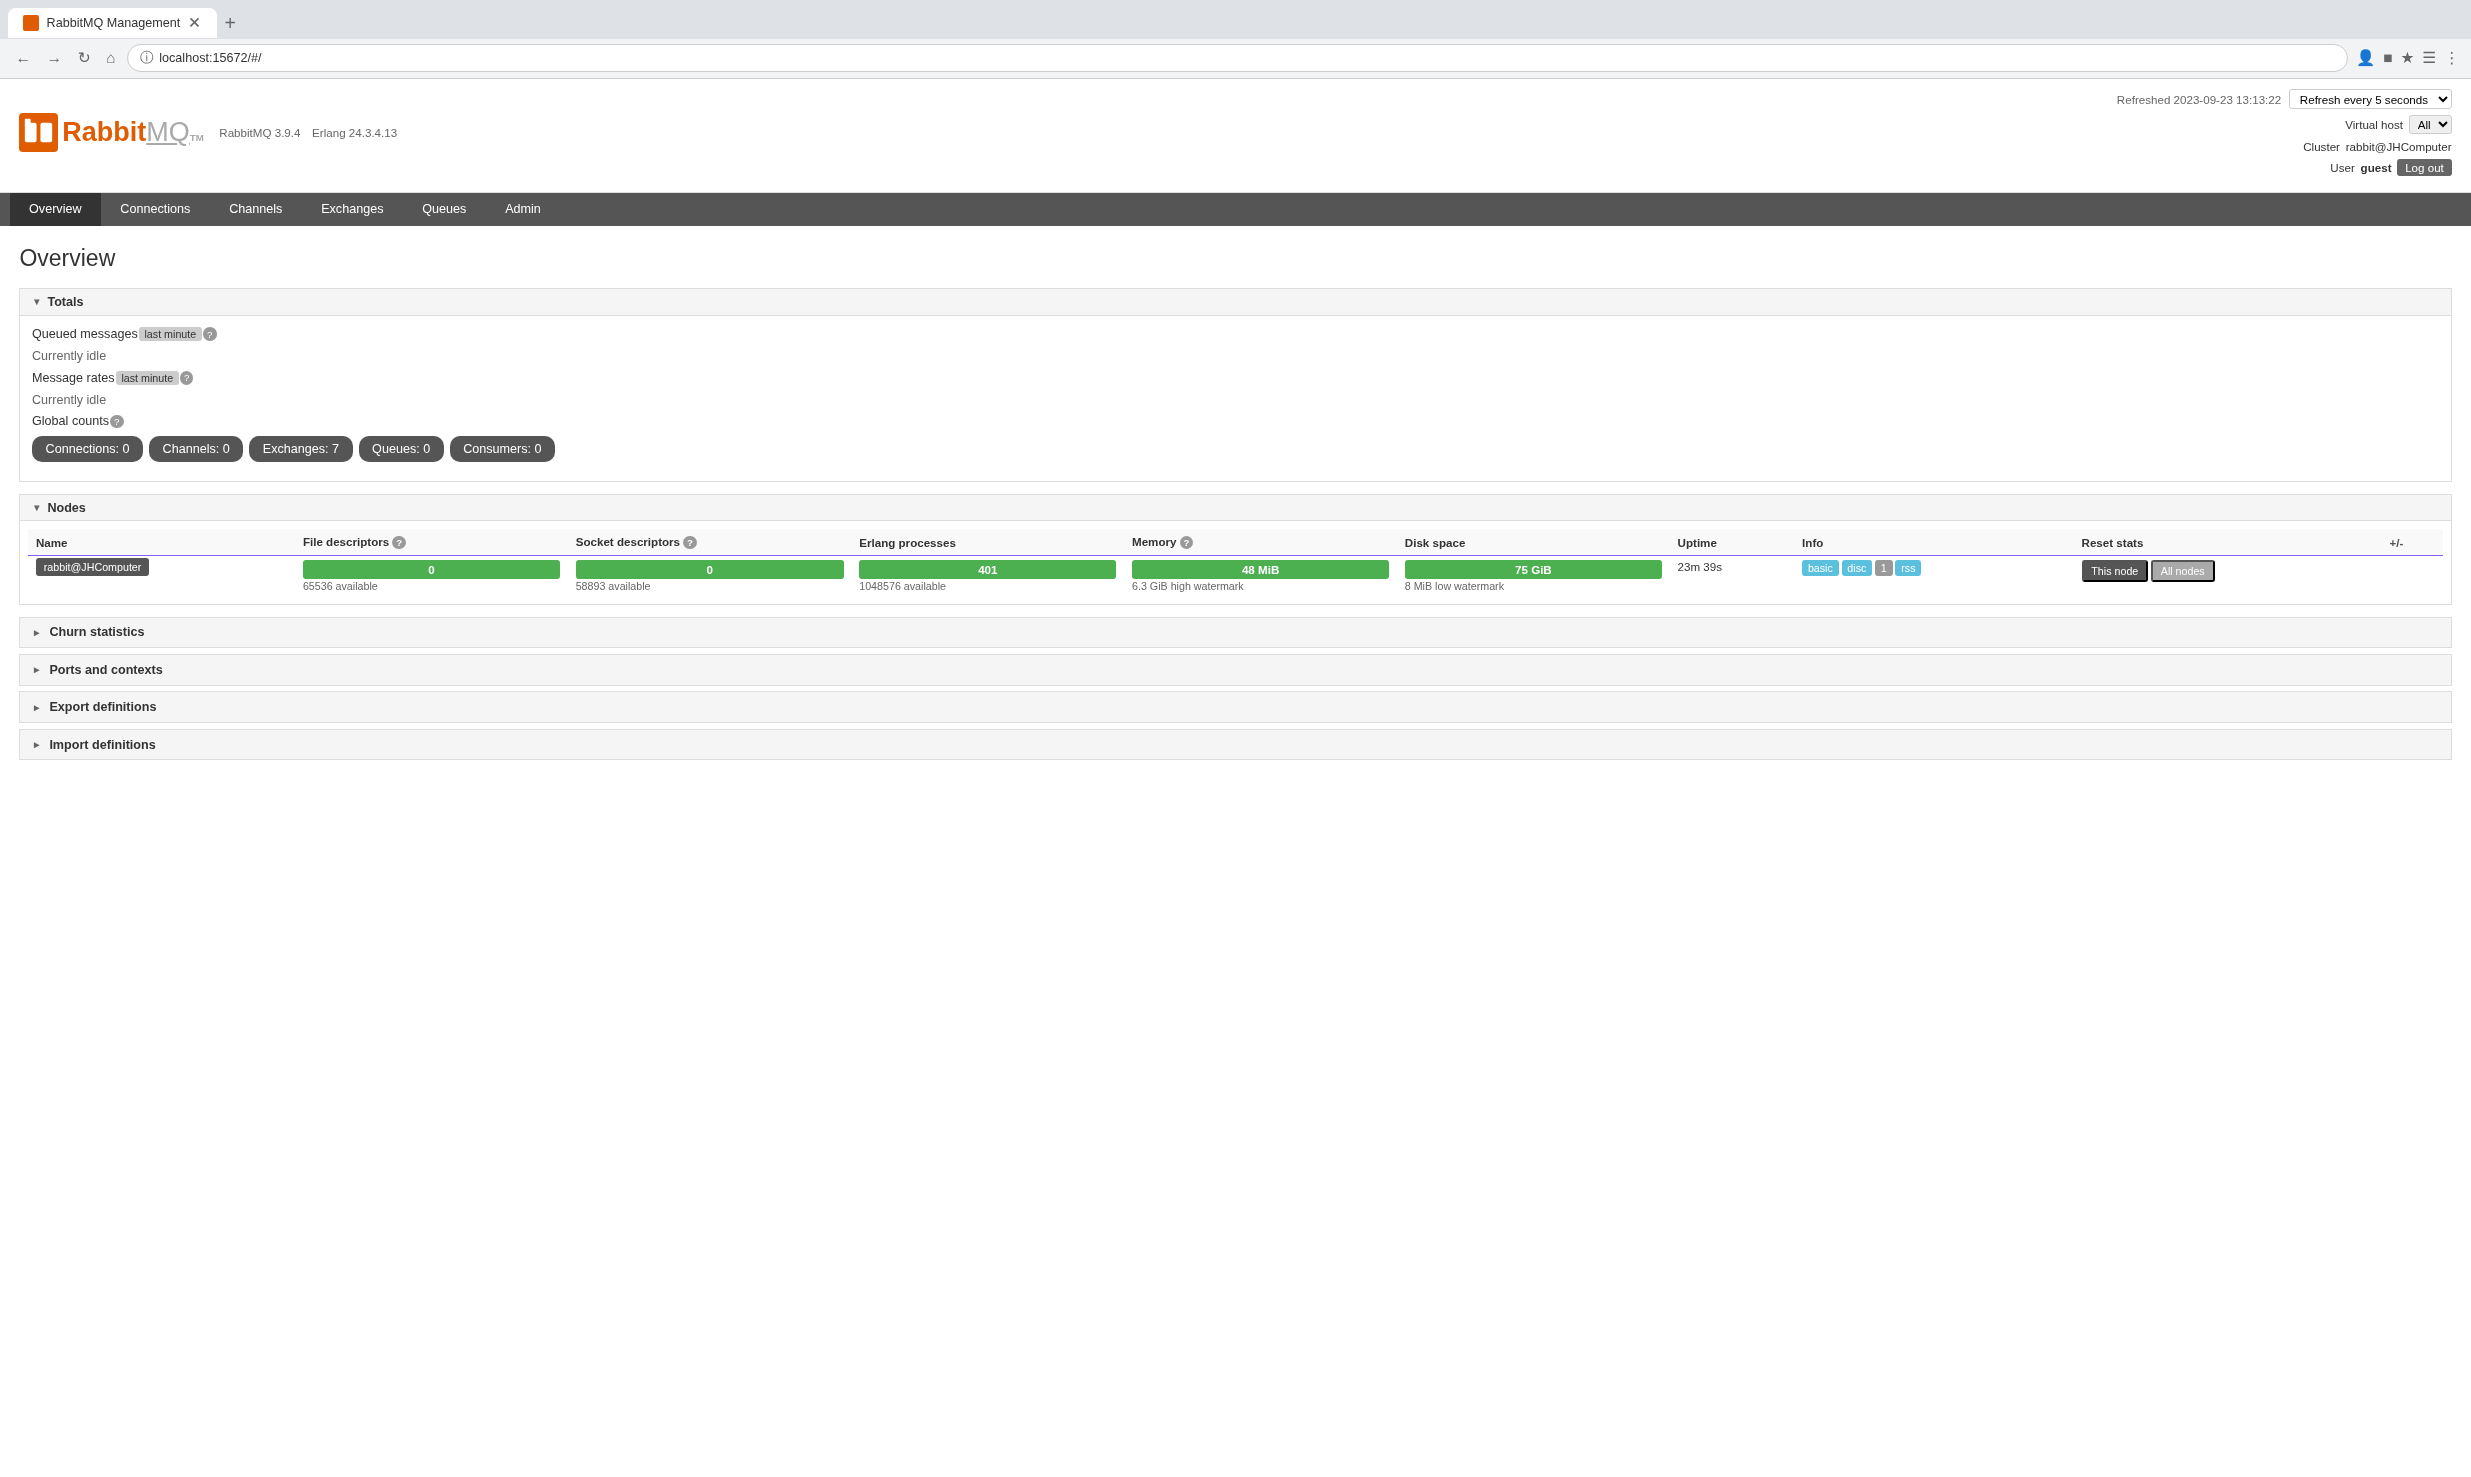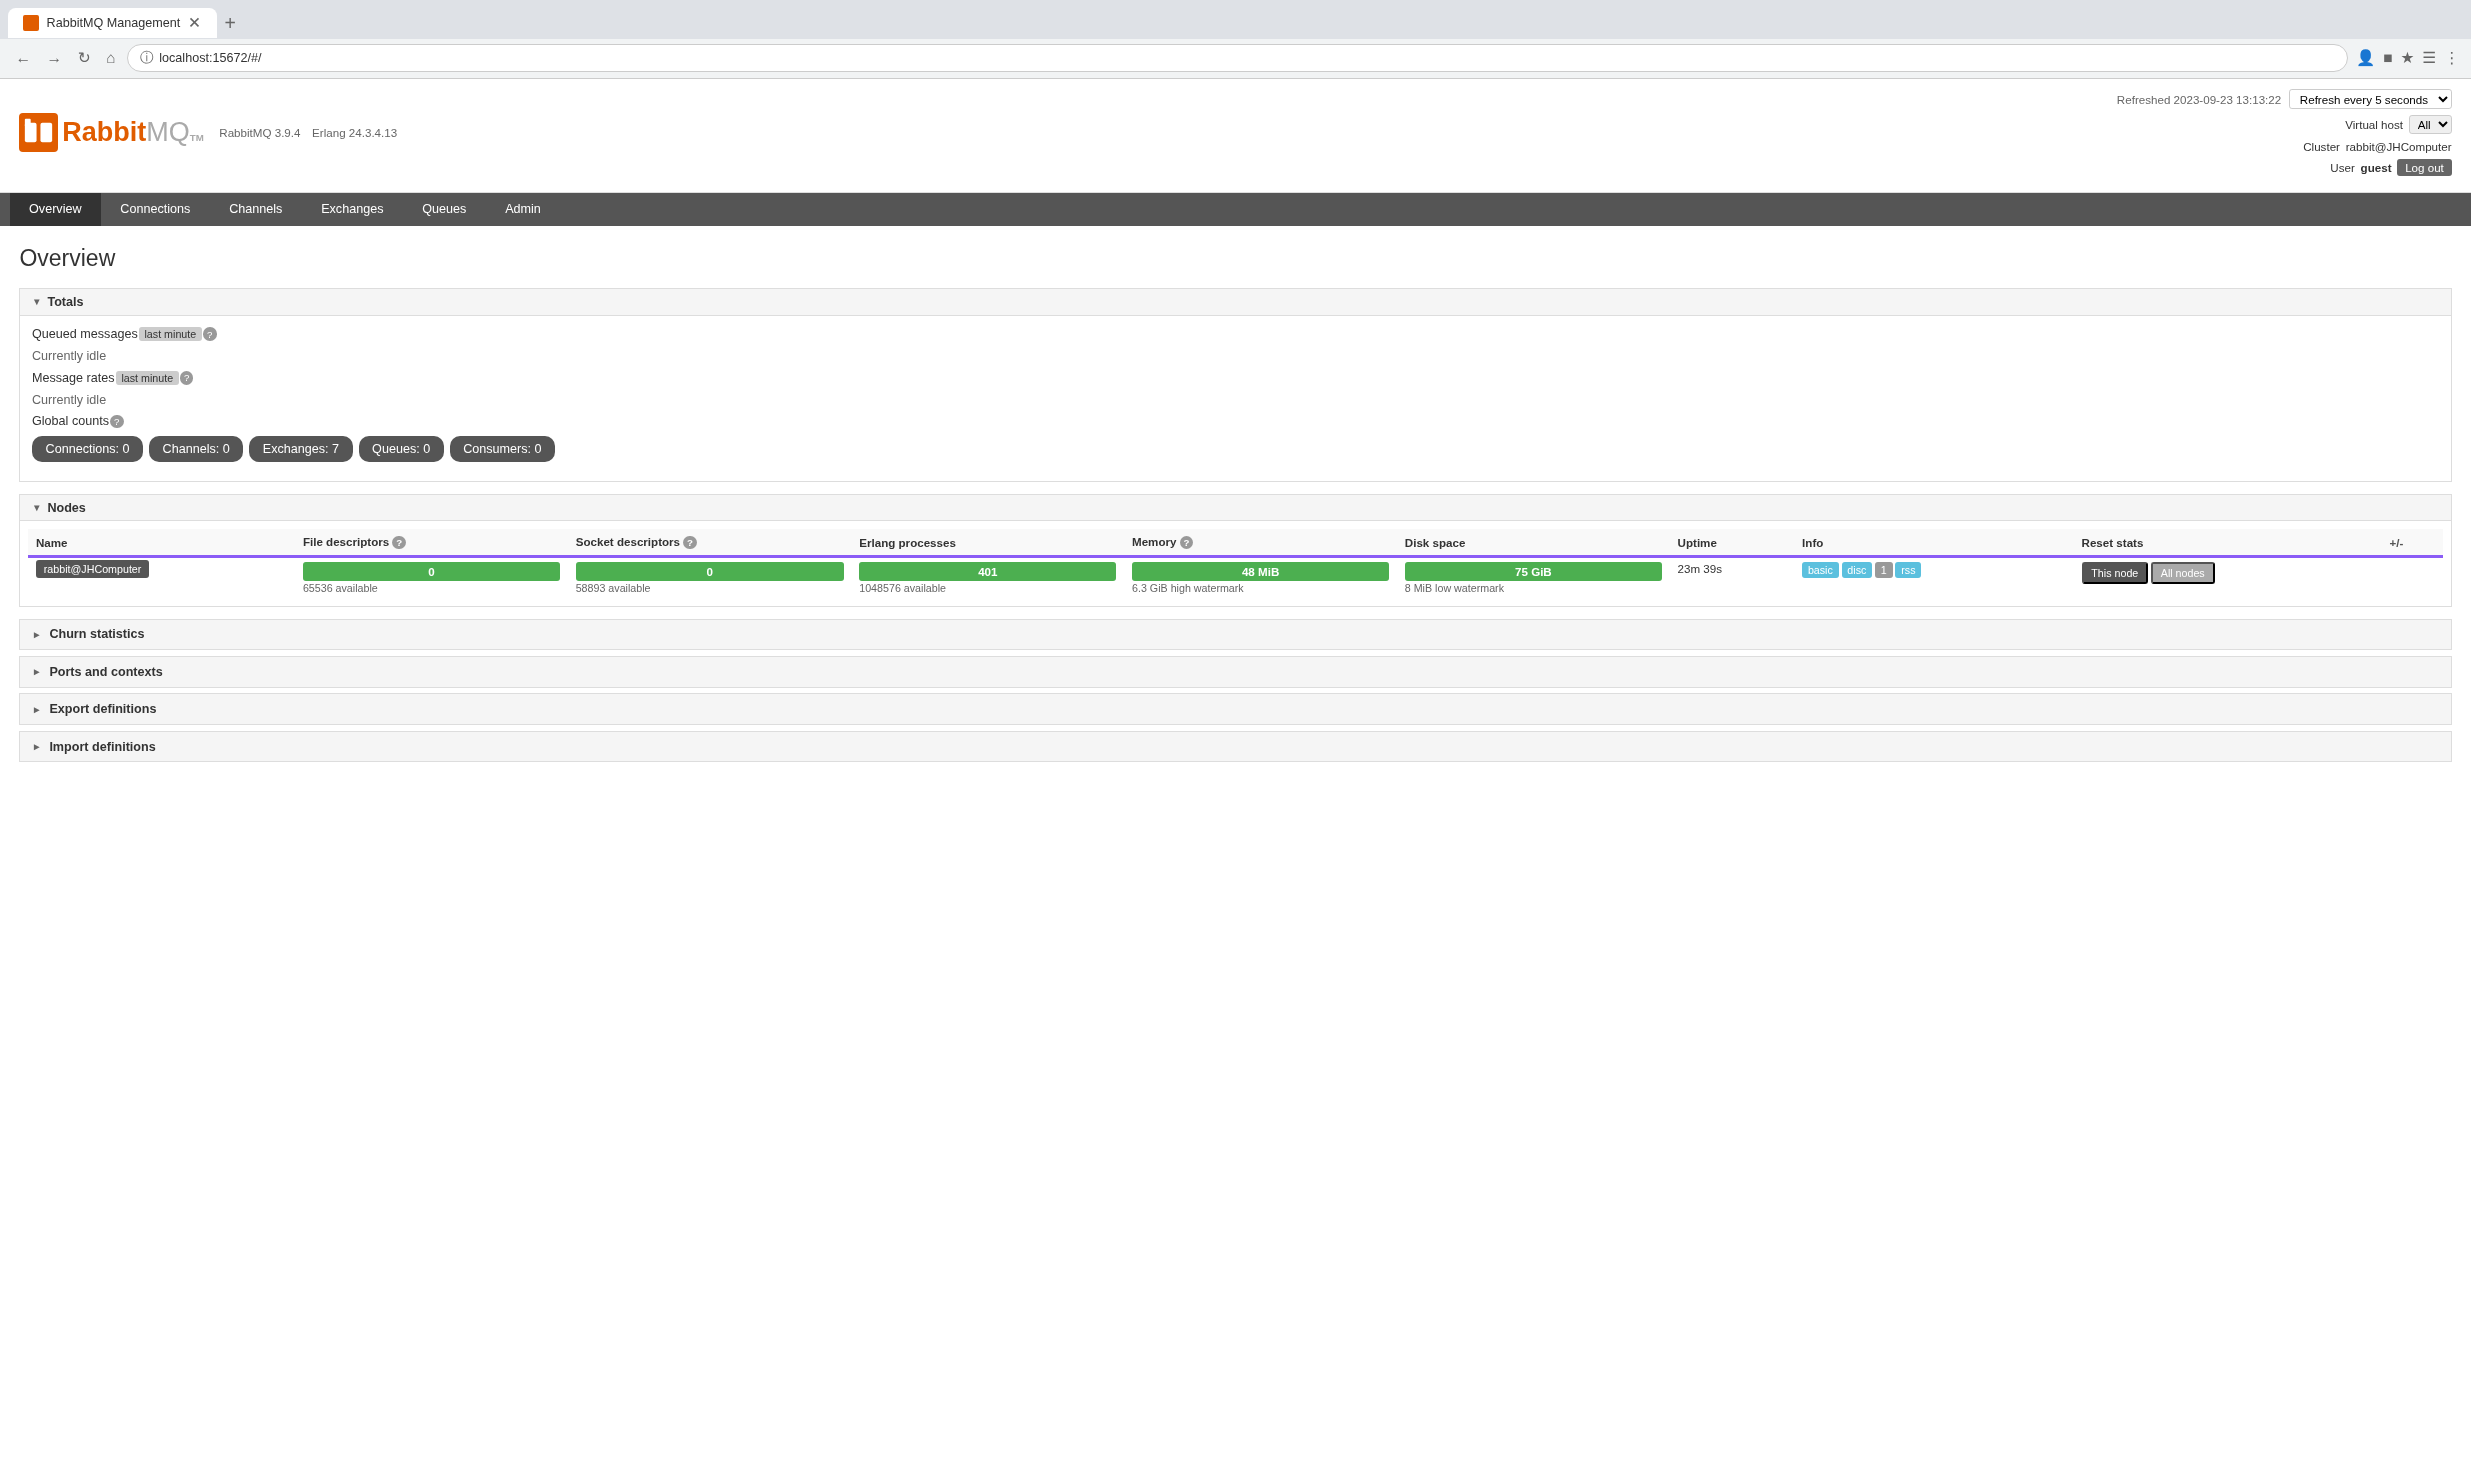--- a/index.html
+++ b/index.html
@@ -19,21 +19,21 @@
     .browser-actions { display: flex; gap: 7.8px; align-items: center; color: #666; font-size: 17.5px; }
 
     
     .app { min-height: calc(100vh - 78px); }
     .app-header { padding: 9.7px 19.4px; border-bottom: 1px solid #ddd; }
     .header-top { display: flex; justify-content: space-between; align-items: center; margin-bottom: 5.8px; }
     .logo { display: flex; align-items: center; gap: 3.9px; }
     .logo-icon { width: 39px; height: 39px; }
     .logo-text { font-size: 27px; font-weight: bold; }
     .logo-rabbit { color: #e05c00; }
-    .logo-mq { color: #aaa; font-weight: 300; }
+    .logo-mq { color: #aaa; font-weight: 300; text-decoration: underline; }
     .logo-tm { font-size: 9.7px; color: #aaa; }
     .version-info { display: flex; gap: 11.6px; font-size: 11.6px; color: #666; }
     .refresh-section { display: flex; align-items: center; gap: 7.8px; font-size: 11.6px; color: #666; }
     .refresh-select { font-size: 11.6px; padding: 1.9px 5.8px; border: 1px solid #ccc; border-radius: 2.9px; background: #fff; }
     .header-right { display: flex; flex-direction: column; align-items: flex-end; gap: 6px; font-size: 11.6px; }
     .virtual-host-row { display: flex; align-items: center; gap: 5.8px; }
     .cluster-row { display: flex; align-items: center; gap: 5.8px; }
     .user-row { display: flex; align-items: center; gap: 5.8px; }
     .vhost-select { font-size: 11.6px; padding: 1px 3.9px; border: 1px solid #ccc; border-radius: 2.9px; }
     .log-out-btn { background: #666; color: #fff; border: none; padding: 1.9px 7.8px; border-radius: 2.9px; cursor: pointer; font-size: 11.6px; }
@@ -61,21 +61,21 @@
     .help-icon { background: #999; color: #fff; border-radius: 50%; width: 13.6px; height: 13.6px; display: inline-flex; align-items: center; justify-content: center; font-size: 9.7px; cursor: pointer; }
     .idle-text { color: #666; font-size: 12.6px; margin: 3.9px 0 7.8px; }
 
     
     .global-counts-row { margin: 7.8px 0; }
     .counts-buttons { display: flex; gap: 5.8px; flex-wrap: wrap; margin-top: 5.8px; }
     .count-btn { background: #555; color: #fff; border: none; padding: 5.8px 13.6px; border-radius: 10px; font-size: 12.6px; cursor: pointer; }
 
     
     .nodes-table { width: 100%; border-collapse: collapse; font-size: 11.6px; }
-    .nodes-table th { text-align: left; padding: 5.8px 7.8px; border-bottom: 3px solid #8b5cf6; font-size: 11.6px; color: #333; background: #f9f9f9; }
+    .nodes-table th { text-align: left; padding: 5.8px 7.8px; border-bottom: 1px solid #8b5cf6; font-size: 11.6px; color: #333; background: #f9f9f9; }
     .nodes-table td { padding: 3.9px 7.8px; vertical-align: top; }
     .node-name-badge { background: #555; color: #fff; padding: 2.9px 7.8px; border-radius: 2.9px; font-size: 10.7px; }
     .progress-bar { height: 19.4px; border-radius: 2.9px; display: flex; align-items: center; justify-content: center; color: #fff; font-weight: bold; font-size: 11.6px; min-width: 116px; }
     .progress-bar.green { background: #4caf50; }
     .progress-bar.memory-green { background: #4caf50; }
     .progress-bar.disk-green { background: #4caf50; }
     .available-text { font-size: 10.7px; color: #666; margin-top: 1px; }
     .uptime-text { font-size: 11.6px; color: #333; }
     .info-badges { display: flex; gap: 2.9px; flex-wrap: wrap; }
     .info-badge { padding: 1.9px 5.8px; border-radius: 2.9px; font-size: 10.7px; color: #fff; }

